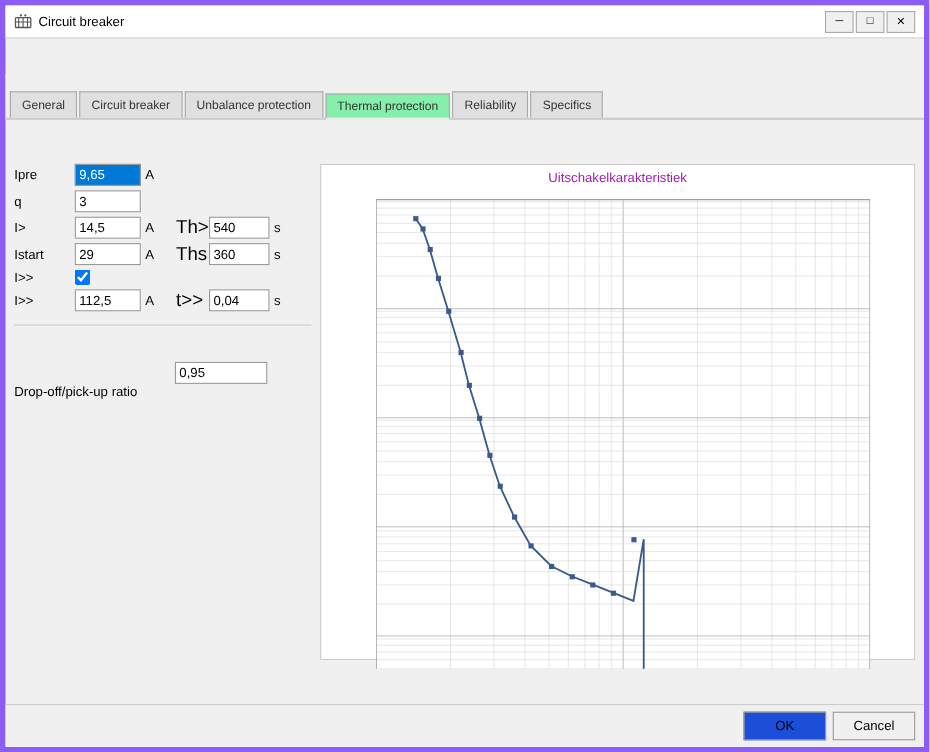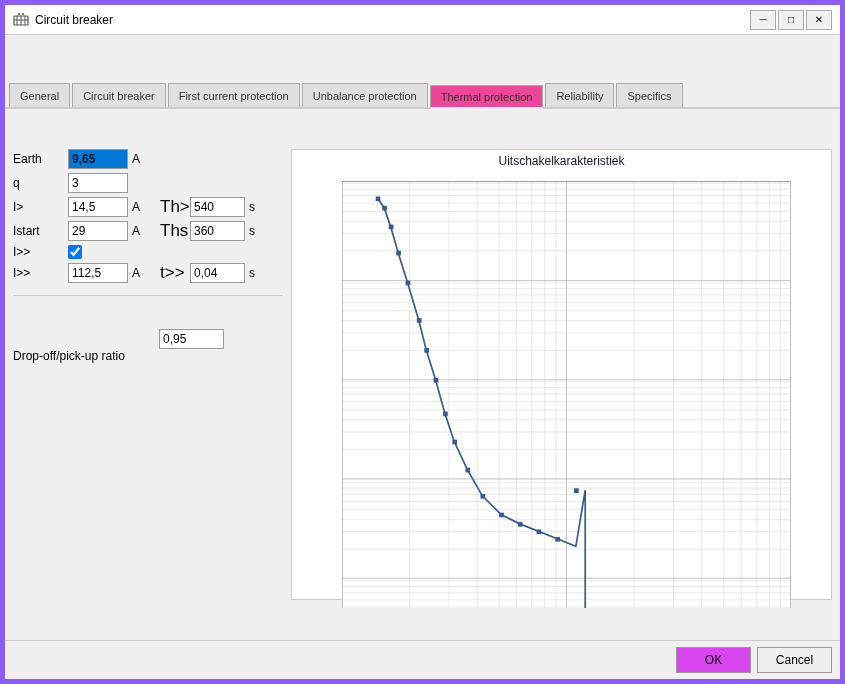--- a/index.html
+++ b/index.html
@@ -77,21 +77,21 @@
       cursor: pointer;
       font-size: 11px;
       margin-right: 2px;
       height: 24px;
       display: flex;
       align-items: center;
       white-space: nowrap;
       color: #333;
     }
     .tab.active {
-      background: #ec4899;
+      background: #86efac;
       border-bottom: 2px solid #f0f0f0;
       margin-bottom: -2px;
       font-weight: normal;
       z-index: 1;
     }
 
     .content {
       display: flex;
       flex: 1;
       padding: 8px;
@@ -119,22 +119,21 @@
     .form-input {
       width: 60px;
       height: 20px;
       border: 1px solid #999;
       font-size: 12px;
       padding: 0 3px;
       background: white;
     }
     .form-input.selected {
       background: #0078d7;
-      color: #0f172a;
-      font-weight: bold;
+      color: #ffffff;
     }
     .form-unit {
       margin-left: 4px;
       font-size: 12px;
     }
     .form-group-right {
       margin-left: 20px;
       display: flex;
       align-items: center;
     }
@@ -176,21 +175,21 @@
       flex: 1;
       display: flex;
       flex-direction: column;
       background: white;
       border: 1px solid #ccc;
     }
     .chart-title {
       text-align: center;
       font-size: 12px;
       padding: 4px 0;
-      color: #0f172a;
+      color: #a21caf;
     }
     .chart-area {
       flex: 1;
       position: relative;
       padding: 8px 40px 40px 50px;
     }
 
     .footer {
       display: flex;
       justify-content: flex-end;
@@ -204,21 +203,21 @@
       height: 26px;
       font-size: 12px;
       cursor: pointer;
       background: #f0f0f0;
       border: 1px solid #999;
       display: flex;
       align-items: center;
       justify-content: center;
     }
     .footer-btn.primary {
-      background: #d946ef;
+      background: #1d4ed8;
     }
 
     
     .chart-svg {
       width: 100%;
       height: 100%;
     }
   </style>
 </head>
 <body>
@@ -241,34 +240,33 @@
     <div class="title-bar-right">
       <button class="win-btn">─</button>
       <button class="win-btn">□</button>
       <button class="win-btn close">✕</button>
     </div>
   </div>
 
   <div class="tabs-container">
     <div class="tab">General</div>
     <div class="tab">Circuit breaker</div>
-    <div class="tab">First current protection</div>
     <div class="tab">Unbalance protection</div>
     <div class="tab active">Thermal protection</div>
     <div class="tab">Reliability</div>
     <div class="tab">Specifics</div>
 
   </div>
 
   <div class="content">
 
     <div class="left-panel">
 
       <div class="form-row">
-        <span class="form-label">Earth</span>
+        <span class="form-label">Ipre</span>
         <input class="form-input selected" type="text" value="9,65" style="">
         <span class="form-unit">A</span>
       </div>
 
 
       <div class="form-row">
         <span class="form-label">q</span>
         <input class="form-input" type="text" value="3" style="">
       </div>
 
@@ -307,21 +305,21 @@
           <span class="form-label-right">t&gt;&gt;</span>
           <input class="form-input" type="text" value="0,04" style="width: 55px;">
           <span class="form-unit">s</span>
         </div>
       </div>
 
       <hr class="separator">
 
       <div class="drop-off-row">
         <span class="drop-off-label">Drop-off/pick-up ratio</span>
-        <input class="form-input" type="text" value="0,95" style="width: 65px; margin-left: 8px;">
+        <input class="form-input" type="text" value="0,95" style="width: 84px; margin-left: 8px;">
       </div>
     </div>
 
     <div class="right-panel">
       <div class="chart-title">Uitschakelkarakteristiek</div>
       <div class="chart-area">
         <svg class="chart-svg" viewBox="0 0 480 530" xmlns="http://www.w3.org/2000/svg">
 
           <rect x="0" y="0" width="480" height="530" fill="white"></rect>
 

